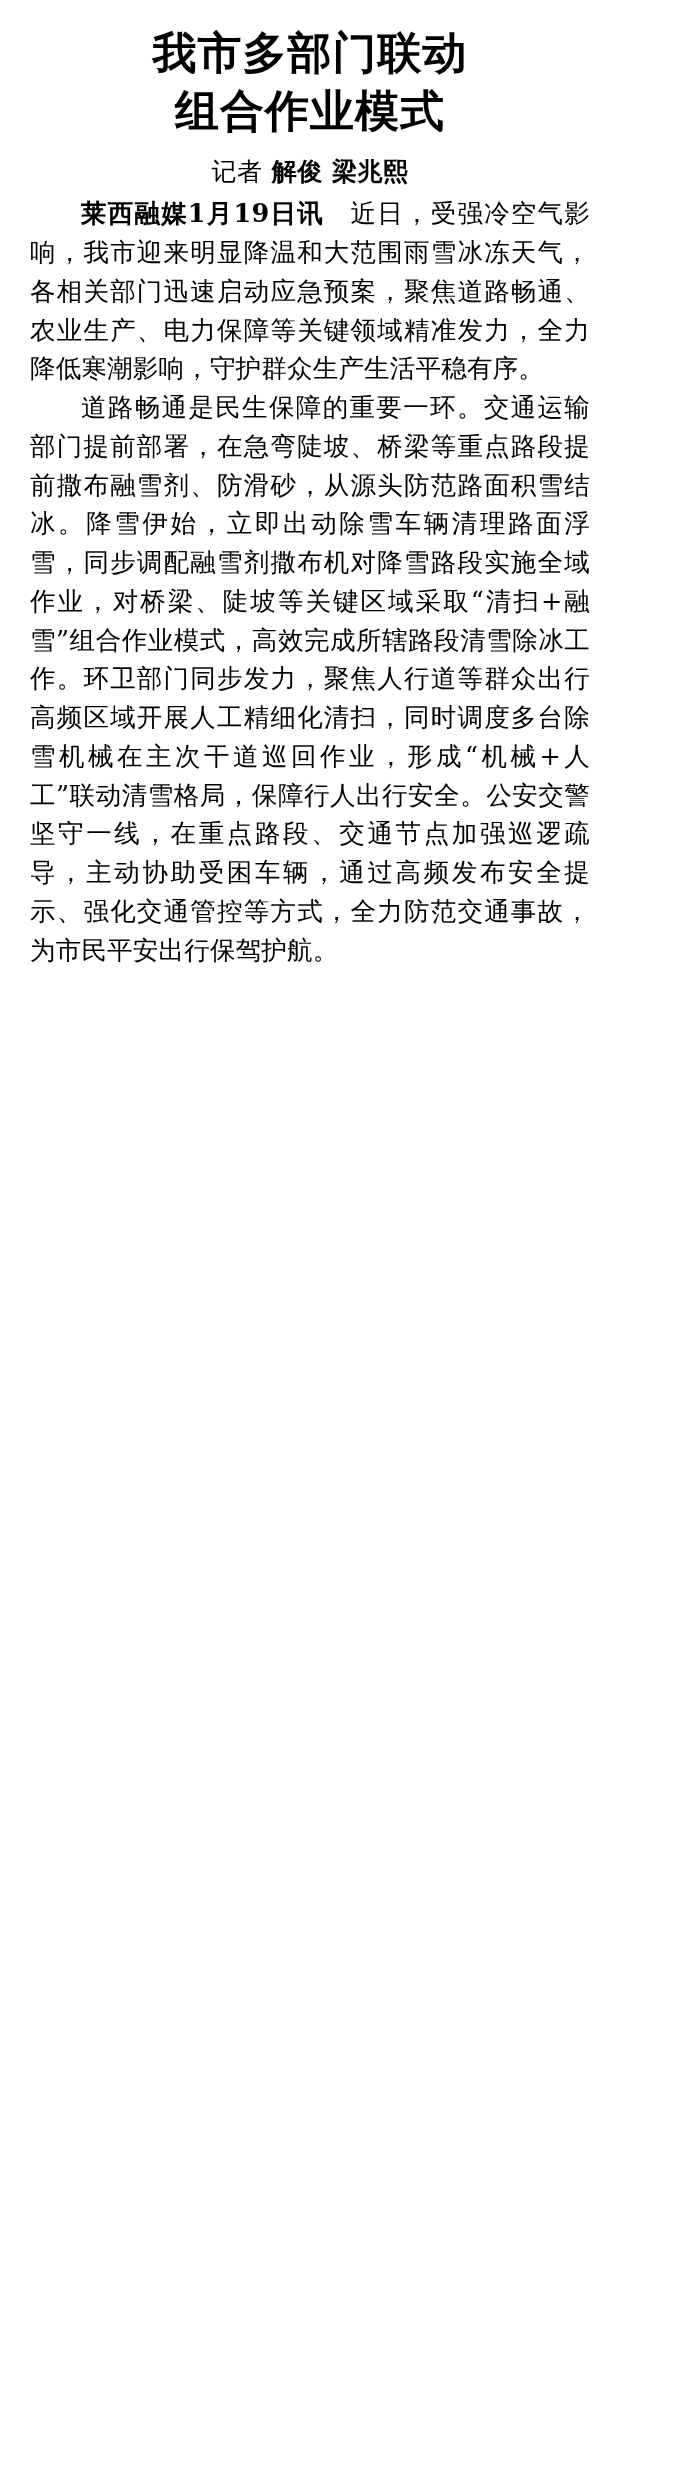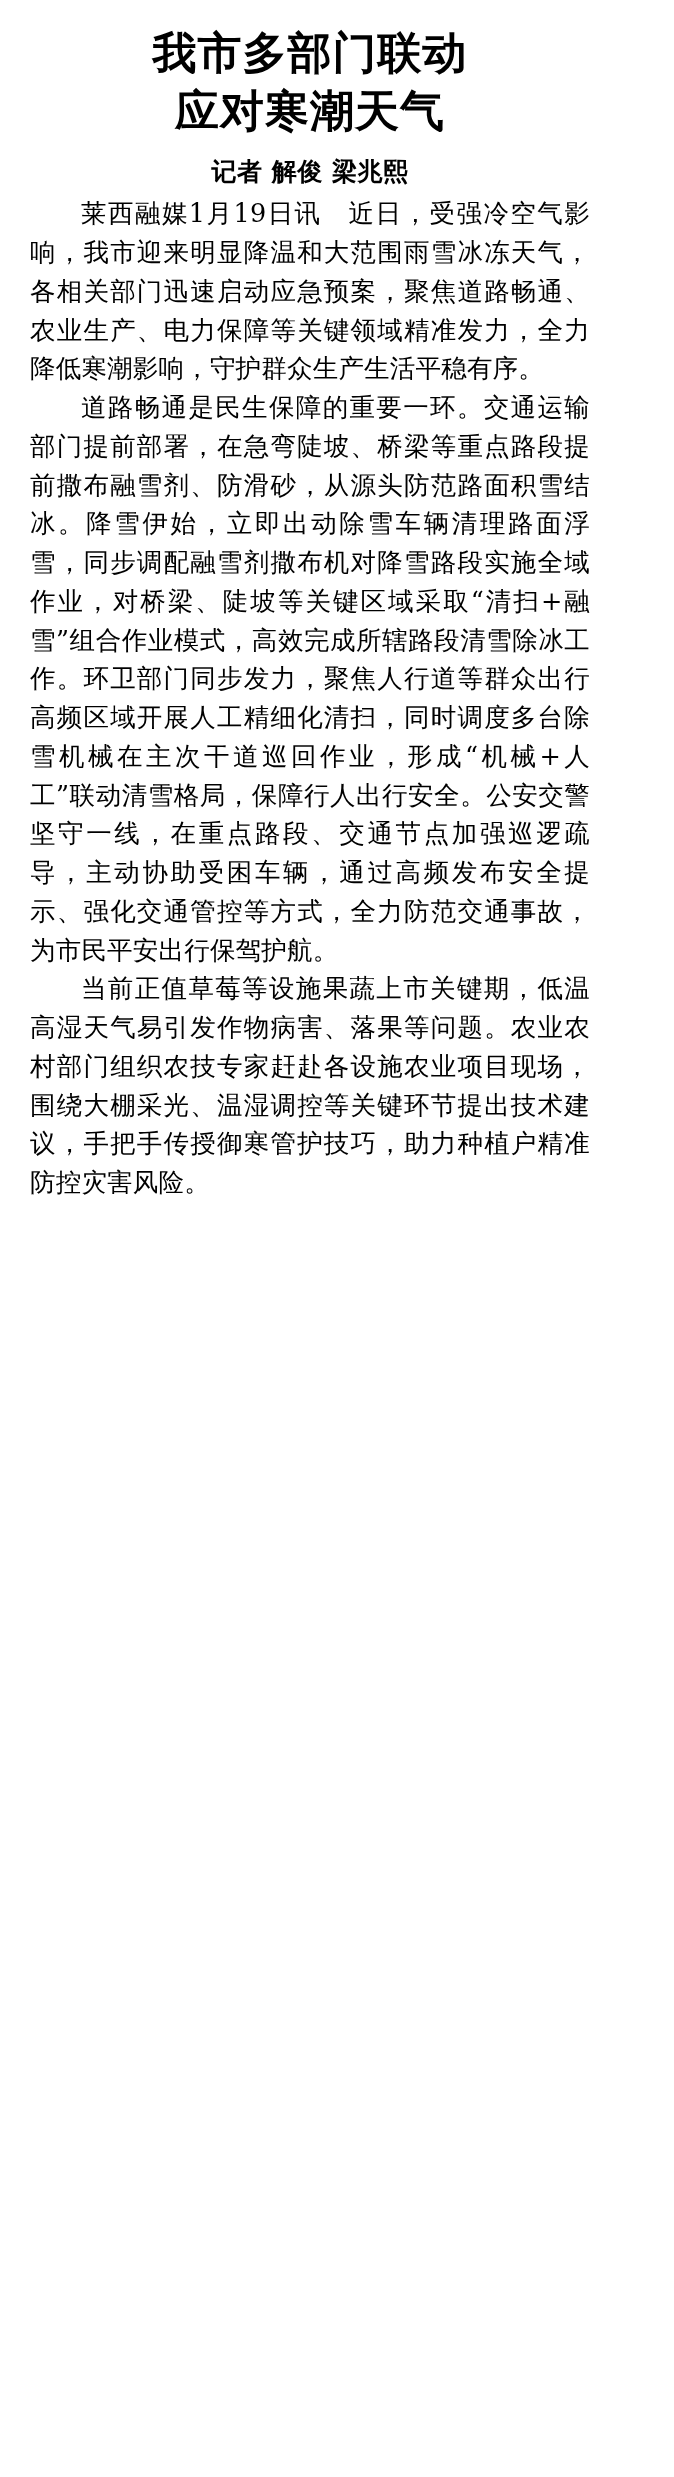--- a/index.html
+++ b/index.html
@@ -37,60 +37,59 @@
     margin-top: 4px;
   }
   .byline {
     text-align: center;
     font-size: 25px;
     font-weight: bold;
     margin: 18px 0 6px 0;
     letter-spacing: 0.5px;
   }
   .byline .reporter-label {
-    font-weight: bold;
+    font-weight: normal;
     text-align: center;
   }
   .body {
     font-size: 25.5px;
     line-height: 1.52;
     text-align: justify;
     text-justify: inter-ideograph;
     letter-spacing: 0.2px;
   }
   .para {
     margin: 0;
     text-indent: 2em;
   }
   .para.lead {
     text-indent: 2em;
   }
   .dateline {
-    font-weight: normal;
+    font-weight: bold;
   }
 </style>
 </head>
 <body>
 
 <div class="page">
 
   <h1 class="headline">
     <span class="line line1">我市多部门联动</span>
-    <span class="line line2">应对寒潮天气</span>
+    <span class="line line2">组合作业模式</span>
   </h1>
 
   <div class="byline">
     <span class="reporter-label">记者</span>
     <span>解俊 梁兆熙</span>
   </div>
 
   <div class="body">
 
     <p class="para lead"><span class="dateline">莱西融媒1月19日讯</span>　<span>近日，受强冷空气影响，我市迎来明显降温和大范围雨雪冰冻天气，各相关部门迅速启动应急预案，聚焦道路畅通、农业生产、电力保障等关键领域精准发力，全力降低寒潮影响，守护群众生产生活平稳有序。</span></p>
 
     <p class="para">道路畅通是民生保障的重要一环。交通运输部门提前部署，在急弯陡坡、桥梁等重点路段提前撒布融雪剂、防滑砂，从源头防范路面积雪结冰。降雪伊始，立即出动除雪车辆清理路面浮雪，同步调配融雪剂撒布机对降雪路段实施全域作业，对桥梁、陡坡等关键区域采取“清扫+融雪”组合作业模式，高效完成所辖路段清雪除冰工作。环卫部门同步发力，聚焦人行道等群众出行高频区域开展人工精细化清扫，同时调度多台除雪机械在主次干道巡回作业，形成“机械+人工”联动清雪格局，保障行人出行安全。公安交警坚守一线，在重点路段、交通节点加强巡逻疏导，主动协助受困车辆，通过高频发布安全提示、强化交通管控等方式，全力防范交通事故，为市民平安出行保驾护航。</p>
 
-    <p class="para">当前正值草莓等设施果蔬上市关键期，低温高湿天气易引发作物病害、落果等问题。农业农村部门组织农技专家赶赴各设施农业项目现场，围绕大棚采光、温湿调控等关键环节提出技术建议，手把手传授御寒管护技巧，助力种植户精准防控灾害风险。</p>
 
 
 
   </div>
 </div>
 
 </body></html>

